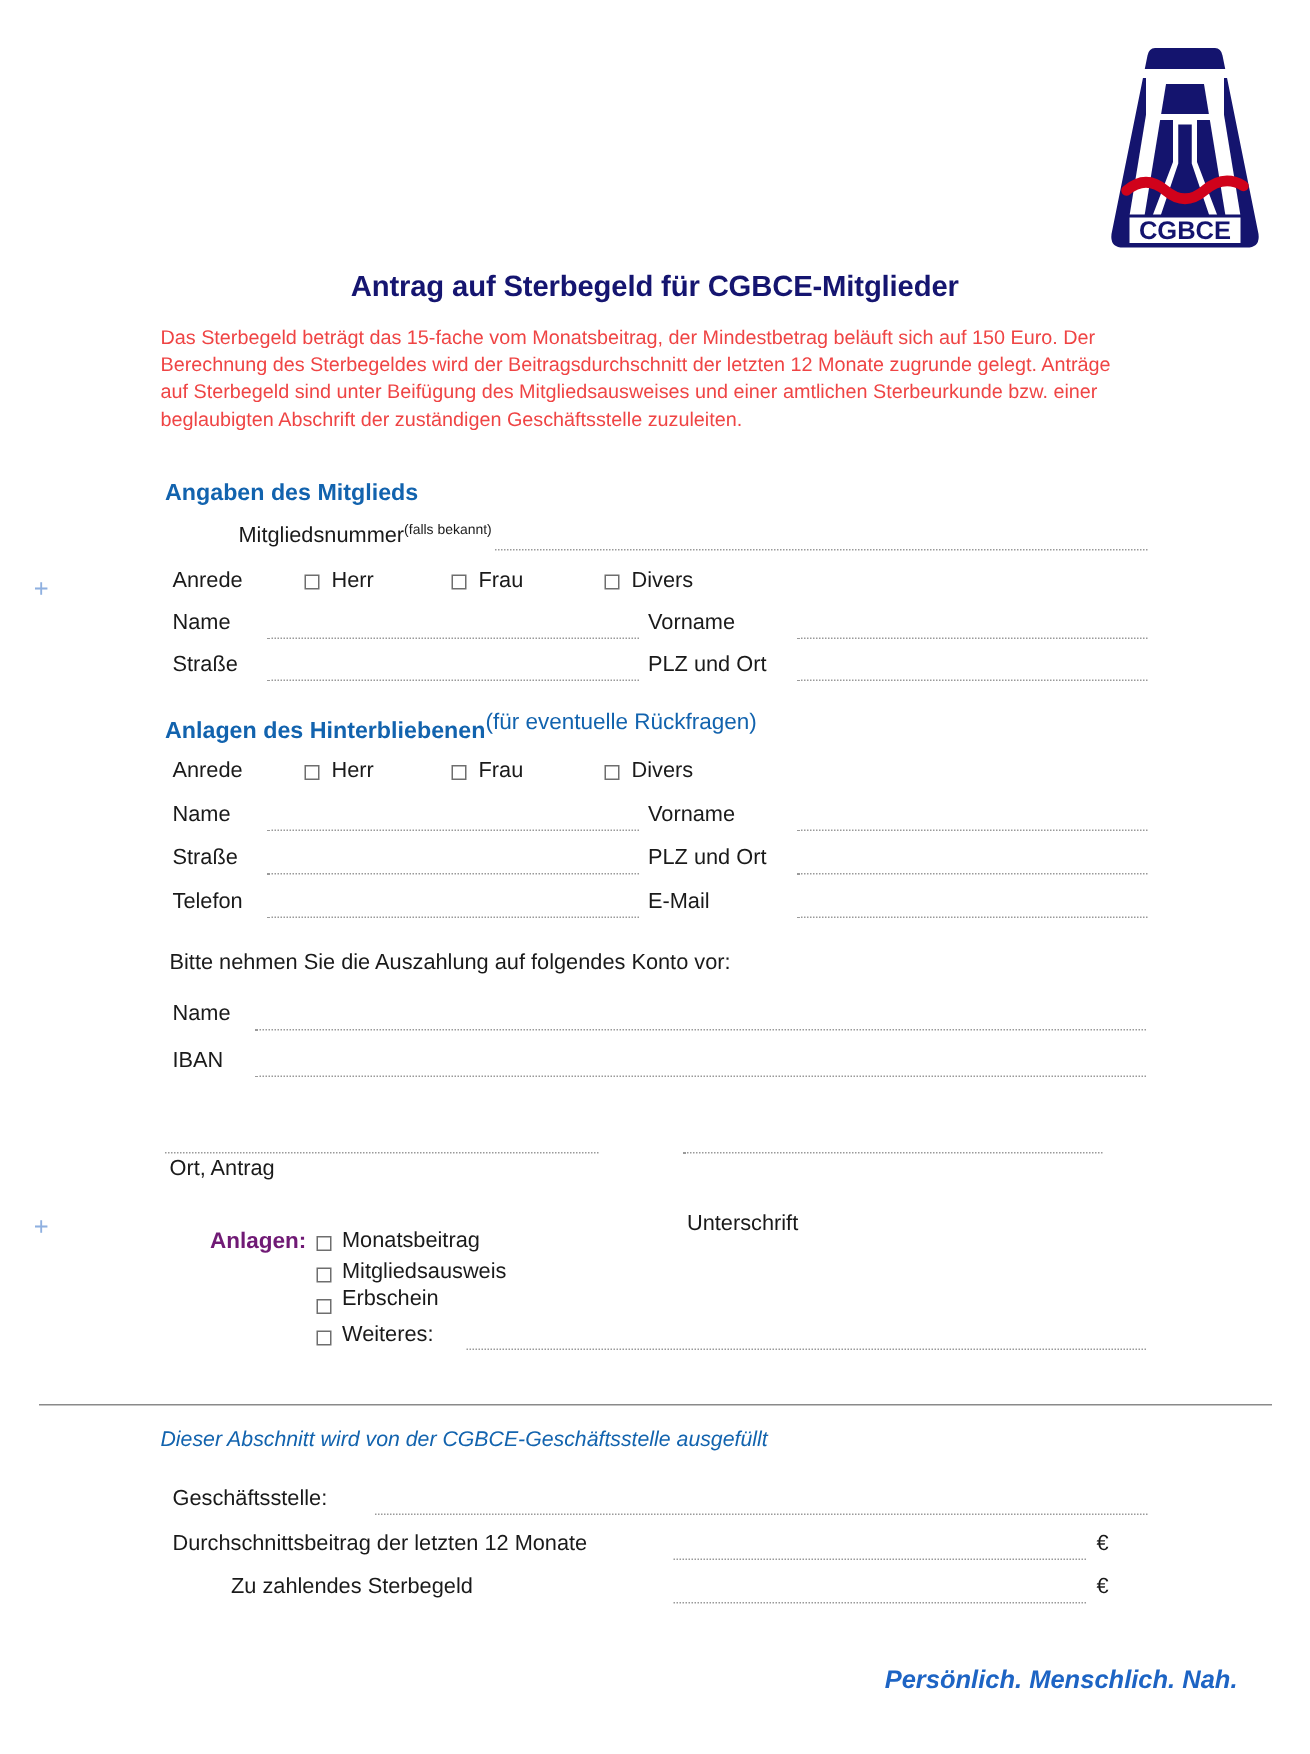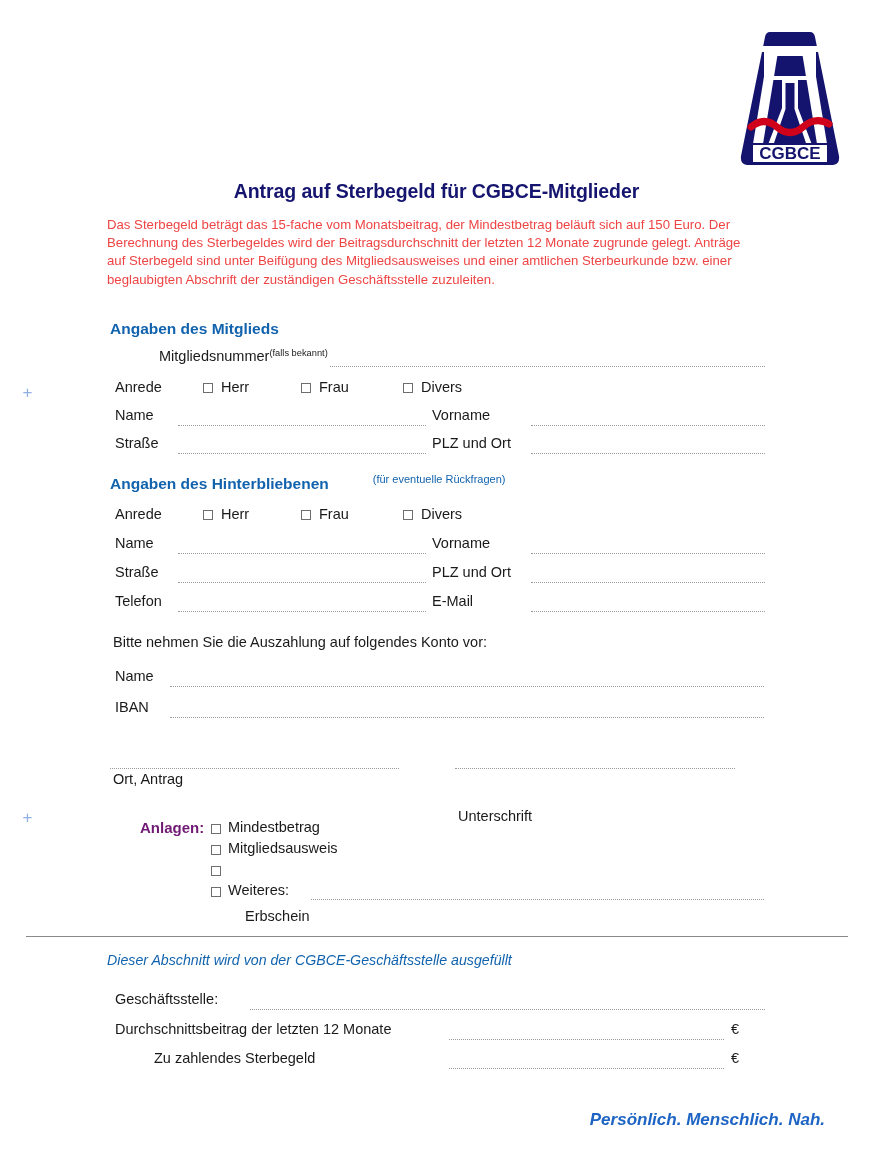--- a/index.html
+++ b/index.html
@@ -63,25 +63,24 @@
 
   
   .section-head {
     position: absolute;
     font-size: 15.5px;
     font-weight: bold;
     color: #1263ae;
     white-space: nowrap;
   }
   .section-head .note {
-    font-size: 11px;
+    font-size: 15px;
     font-weight: normal;
     vertical-align: 6px;
     color: #1263ae;
-    margin-left: 44px;
   }
 
   .fld-label {
     position: absolute;
     font-size: 14.5px;
     color: #1a1a1a;
     white-space: nowrap;
   }
   .fld-label .sup {
     font-size: 9.3px;
@@ -212,21 +211,21 @@
 <div class="rule" style="left:178px; top:425px; width:248px;"></div>
 <div class="fld-label" style="left:432px; top:407px;">Vorname</div>
 <div class="rule" style="left:531px; top:425px; width:234px;"></div>
 
 <div class="fld-label" style="left:115px; top:435px;">Straße</div>
 <div class="rule" style="left:178px; top:453px; width:248px;"></div>
 <div class="fld-label" style="left:432px; top:435px;">PLZ und Ort</div>
 <div class="rule" style="left:531px; top:453px; width:234px;"></div>
 
 <div class="section-head" style="left:110px; top:473px;">
-  <span>Angaben des Hinterbliebenen</span><span class="note">(für eventuelle Rückfragen)</span>
+  <span>Anlagen des Hinterbliebenen</span><span class="note">(für eventuelle Rückfragen)</span>
 </div>
 
 <div class="fld-label" style="left:115px; top:506px;">Anrede</div>
 <div class="cbox" style="left:203px; top:510px;"></div>
 <div class="cbox-label" style="left:221px; top:506px;">Herr</div>
 <div class="cbox" style="left:301px; top:510px;"></div>
 <div class="cbox-label" style="left:319px; top:506px;">Frau</div>
 <div class="cbox" style="left:403px; top:510px;"></div>
 <div class="cbox-label" style="left:421px; top:506px;">Divers</div>
 
@@ -255,27 +254,27 @@
 
 <div class="rule" style="left:110px; top:768px; width:289px;"></div>
 <div class="fld-label" style="left:113px; top:771px;">Ort, Antrag</div>
 
 <div class="rule" style="left:455px; top:768px; width:280px;"></div>
 <div class="fld-label" style="left:458px; top:808px;">Unterschrift</div>
 
 <div class="anlagen-title" style="left:140px; top:819px;">Anlagen:</div>
 
 <div class="cbox" style="left:211px; top:824px;"></div>
-<div class="cbox-label" style="left:228px; top:819px;">Mindestbetrag</div>
+<div class="cbox-label" style="left:228px; top:819px;">Monatsbeitrag</div>
 
 <div class="cbox" style="left:211px; top:845px;"></div>
 <div class="cbox-label" style="left:228px; top:840px;">Mitgliedsausweis</div>
 
 <div class="cbox" style="left:211px; top:866px;"></div>
-<div class="cbox-label" style="left:228px; top:908px;margin-left:17px;">Erbschein</div>
+<div class="cbox-label" style="left:228px; top:858px;">Erbschein</div>
 
 <div class="cbox" style="left:211px; top:887px;"></div>
 <div class="cbox-label" style="left:228px; top:882px;">Weiteres:</div>
 <div class="rule" style="left:311px; top:899px; width:453px;"></div>
 
 <div class="divider"></div>
 
 <div class="office-note">Dieser Abschnitt wird von der CGBCE-Geschäftsstelle ausgefüllt</div>
 
 <div class="fld-label" style="left:115px; top:991px;">Geschäftsstelle:</div>

